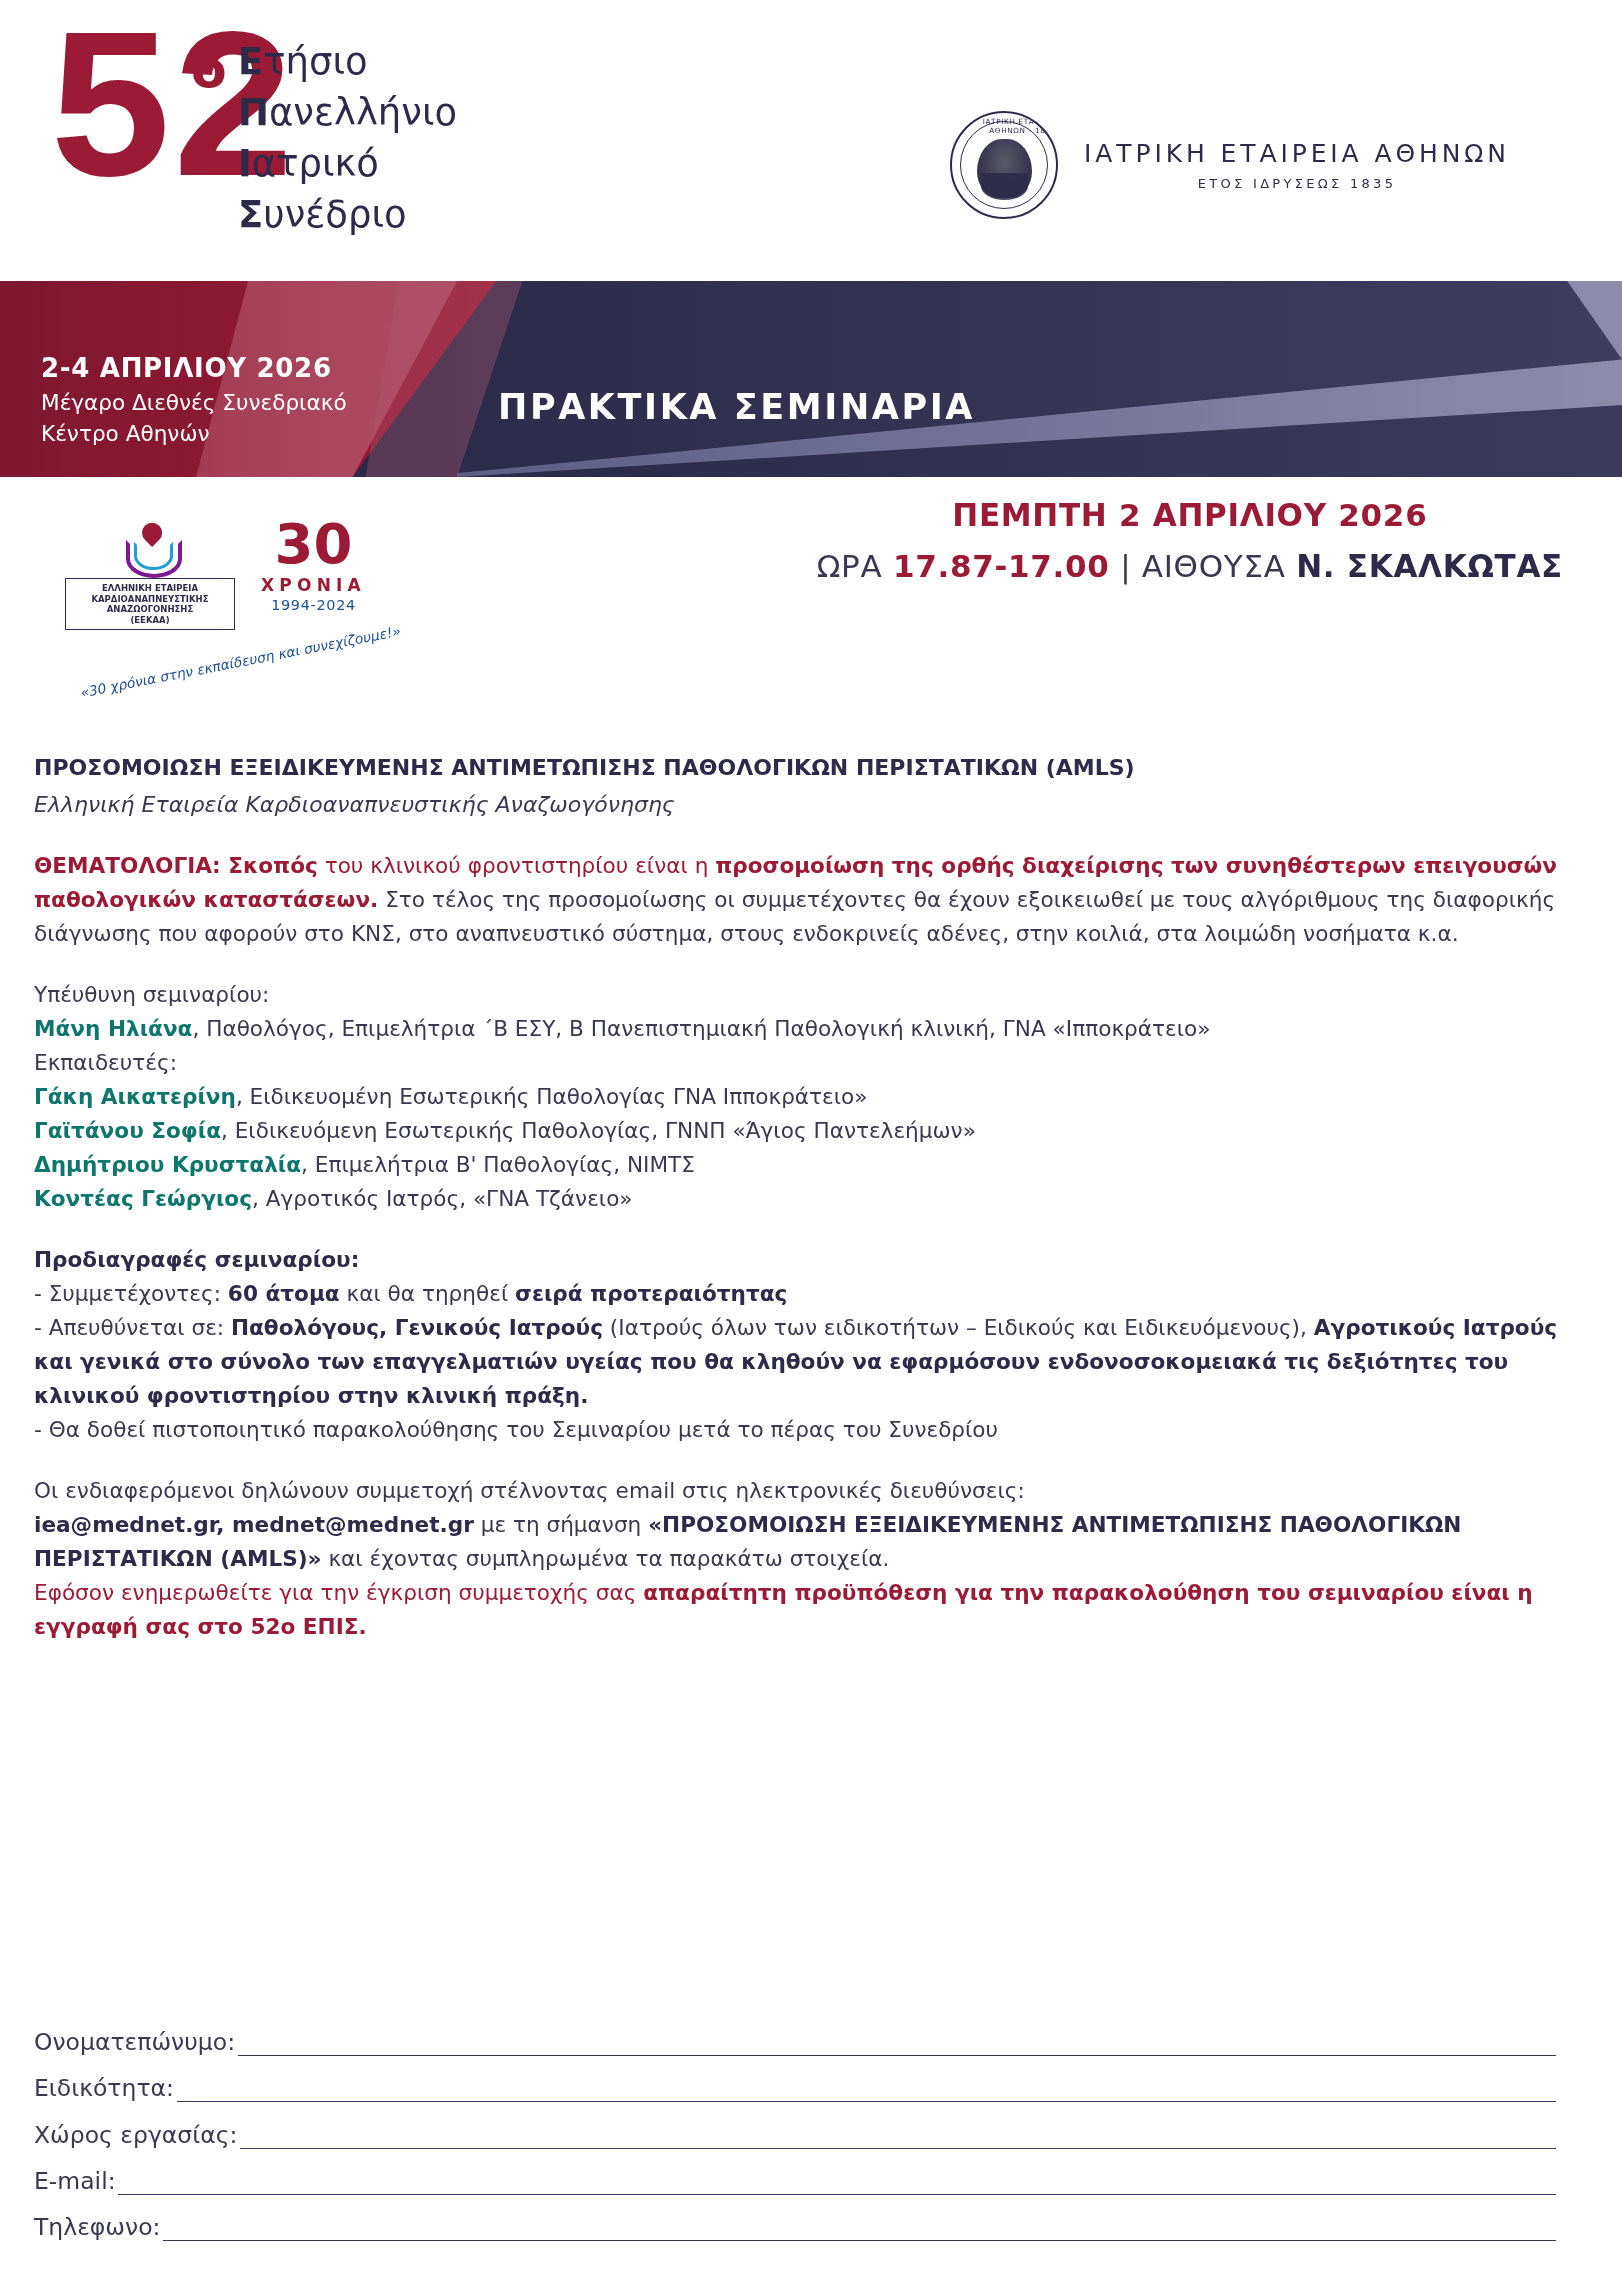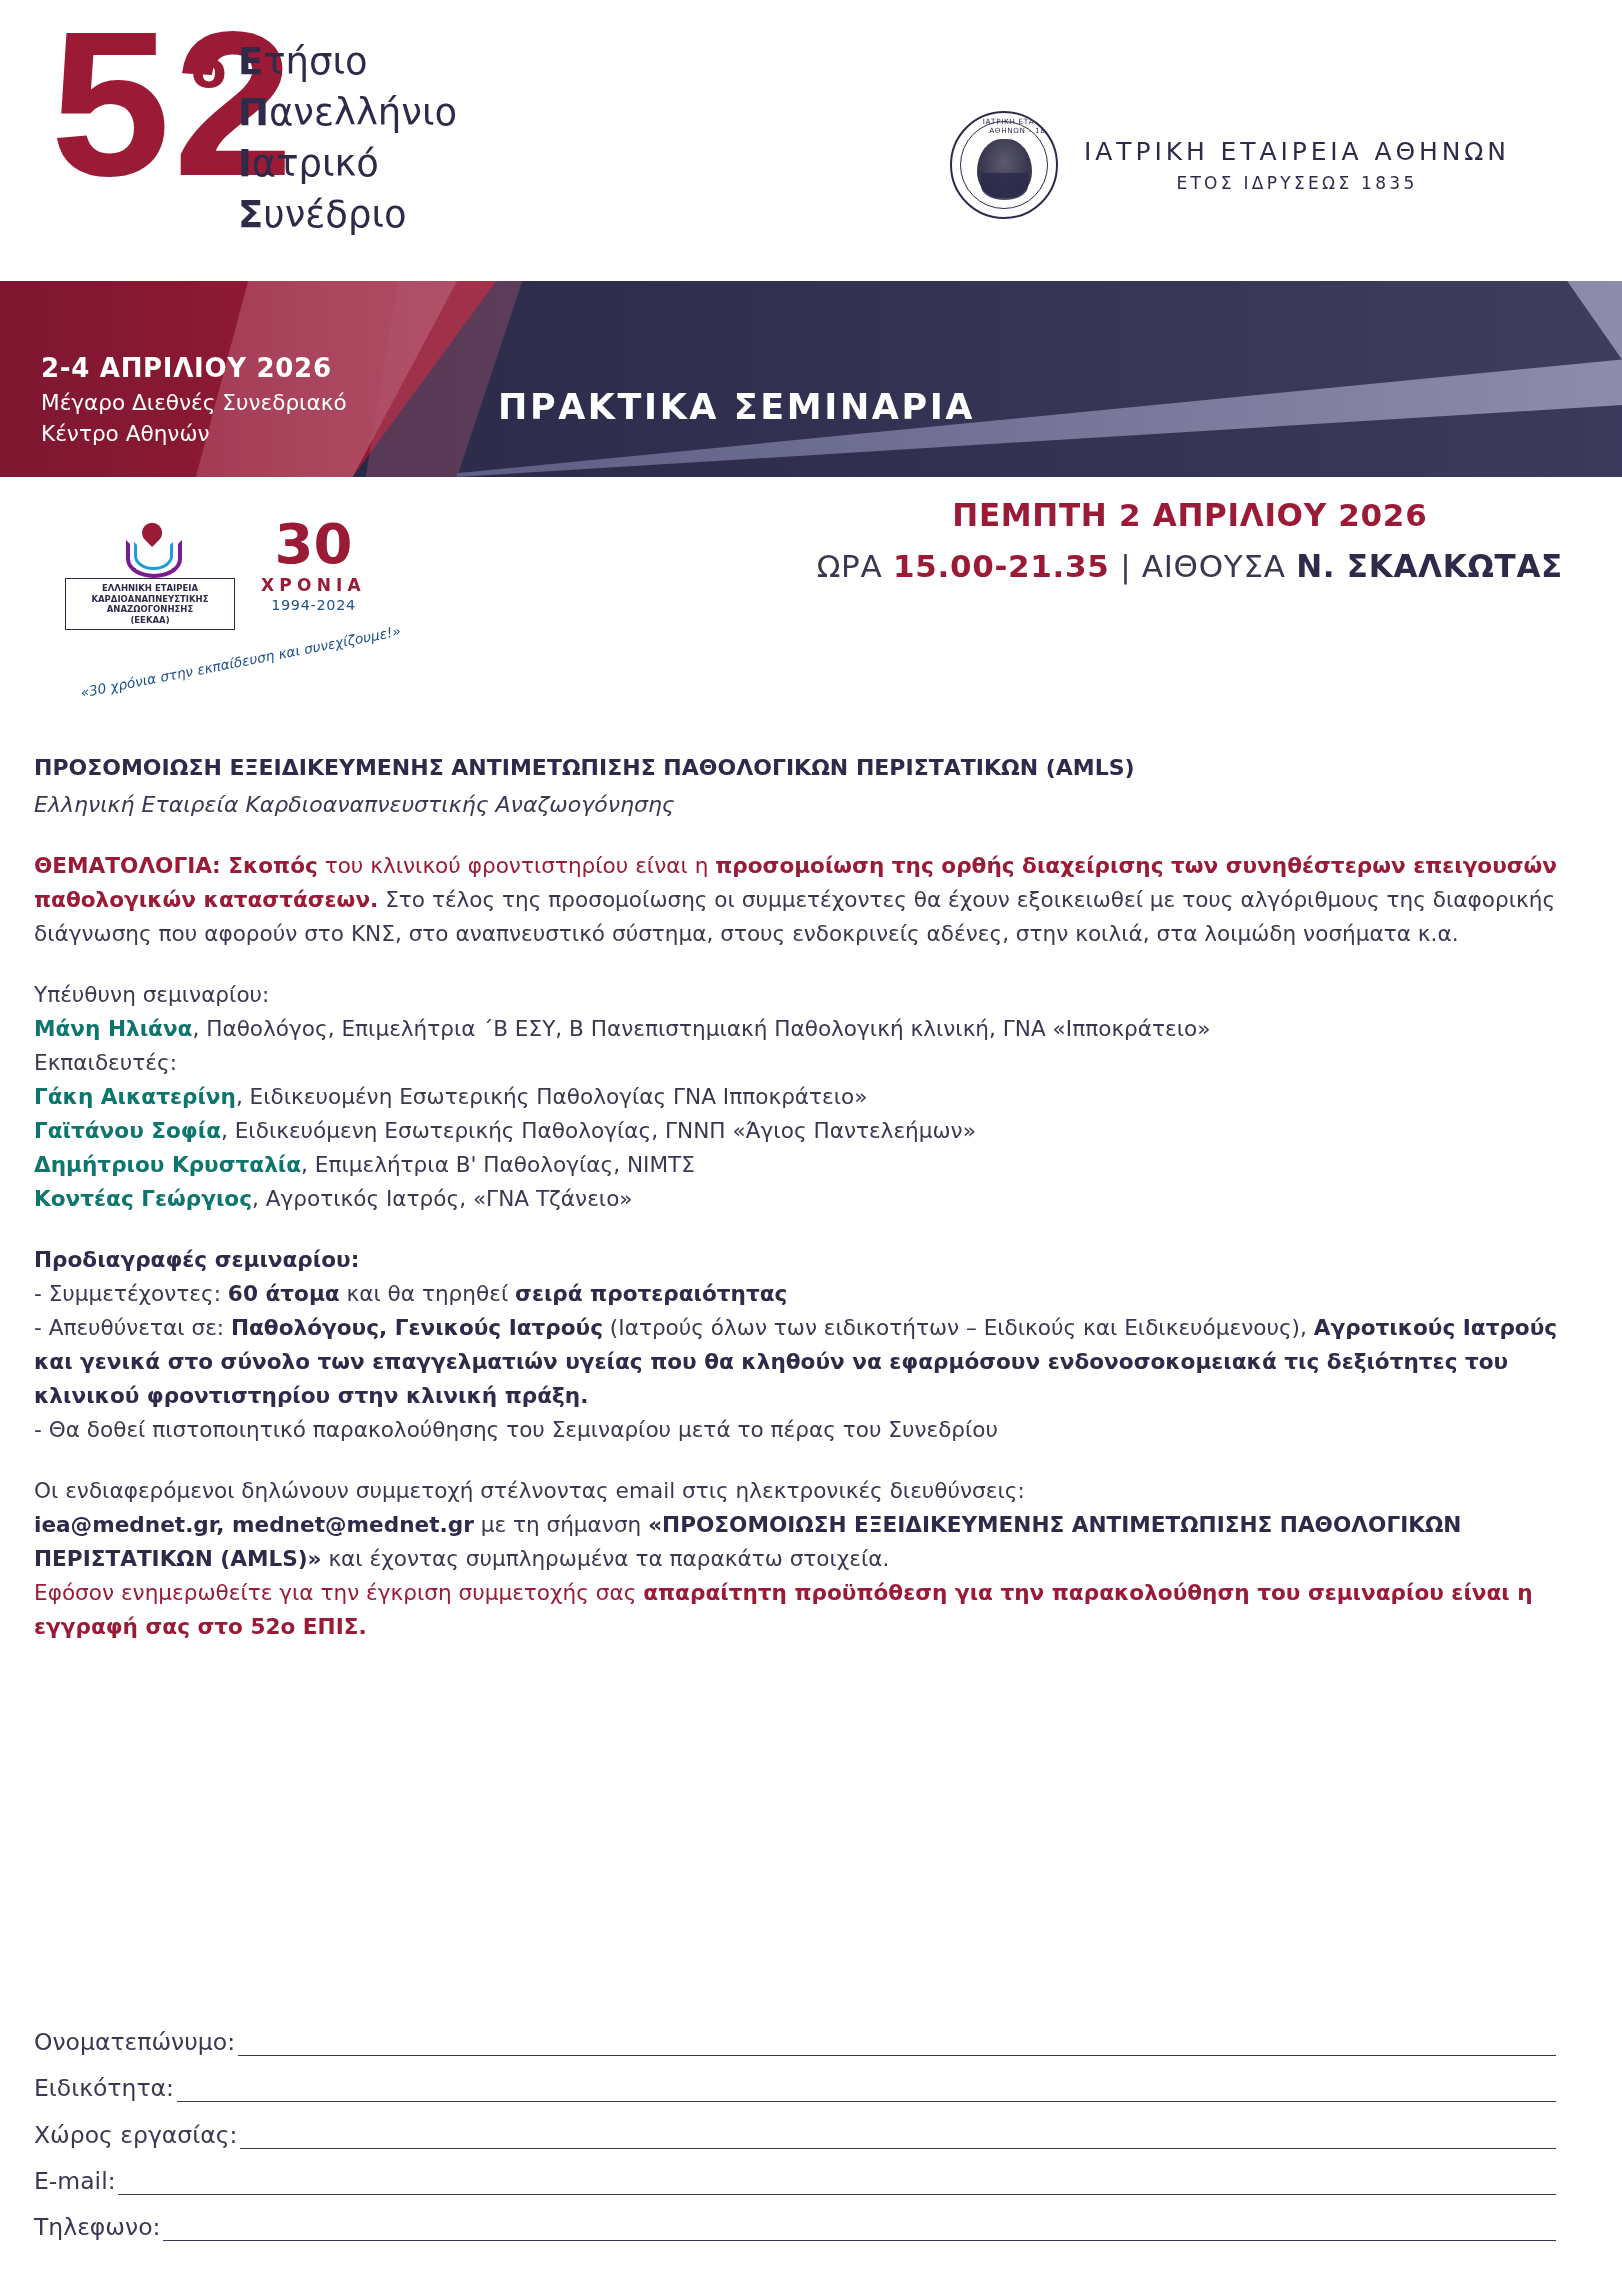--- a/index.html
+++ b/index.html
@@ -124,21 +124,21 @@
     margin-left: 26px;
   }
   .seal-texts .l1 {
     font-size: 25px;
     letter-spacing: 3.9px;
     color: #2d2a4a;
     font-weight: normal;
   }
   .seal-texts .l2 {
     margin-top: 7.8px;
-    font-size: 17px;
+    font-size: 13px;
     letter-spacing: 3.3px;
     color: #2d2a4a;
     text-align: center;
   }
 
   
   .band {
     position: absolute;
     left: 0;
     top: 281px;
@@ -432,21 +432,21 @@
     <div class="big">30</div>
     <div class="w1">ΧΡΟΝΙΑ</div>
     <div class="w2">1994-2024</div>
   </div>
   <div class="ribbon-txt">«30 χρόνια στην εκπαίδευση και συνεχίζουμε!»</div>
 </div>
 
 <div class="when">
   <div class="l1">ΠΕΜΠΤΗ 2 ΑΠΡΙΛΙΟΥ 2026</div>
   <div class="l2">
-    <span>ΩΡΑ </span><b>15.00-21.35</b><span> | </span><span>ΑΙΘΟΥΣΑ </span><span class="hall">Ν. ΣΚΑΛΚΩΤΑΣ</span>
+    <span>ΩΡΑ </span><b>17.87-17.00</b><span> | </span><span>ΑΙΘΟΥΣΑ </span><span class="hall">Ν. ΣΚΑΛΚΩΤΑΣ</span>
   </div>
 </div>
 
 <div class="content">
 
   <div class="t-head">ΠΡΟΣΟΜΟΙΩΣΗ ΕΞΕΙΔΙΚΕΥΜΕΝΗΣ ΑΝΤΙΜΕΤΩΠΙΣΗΣ ΠΑΘΟΛΟΓΙΚΩΝ ΠΕΡΙΣΤΑΤΙΚΩΝ (AMLS)</div>
   <div class="t-sub">Ελληνική Εταιρεία Καρδιοαναπνευστικής Αναζωογόνησης</div>
 
   <div class="blk">
     <span class="maroon b">ΘΕΜΑΤΟΛΟΓΙΑ:</span><span class="maroon b"> Σκοπός</span><span class="maroon"> του κλινικού φροντιστηρίου είναι η </span><span class="maroon b">προσομοίωση της ορθής διαχείρισης των συνηθέστερων επειγουσών παθολογικών καταστάσεων.</span><span> Στο τέλος της προσομοίωσης οι συμμετέχοντες θα έχουν εξοικειωθεί με τους αλγόριθμους της διαφορικής διάγνωσης που αφορούν στο ΚΝΣ, στο αναπνευστικό σύστημα, στους ενδοκρινείς αδένες, στην κοιλιά, στα λοιμώδη νοσήματα κ.α.</span>

